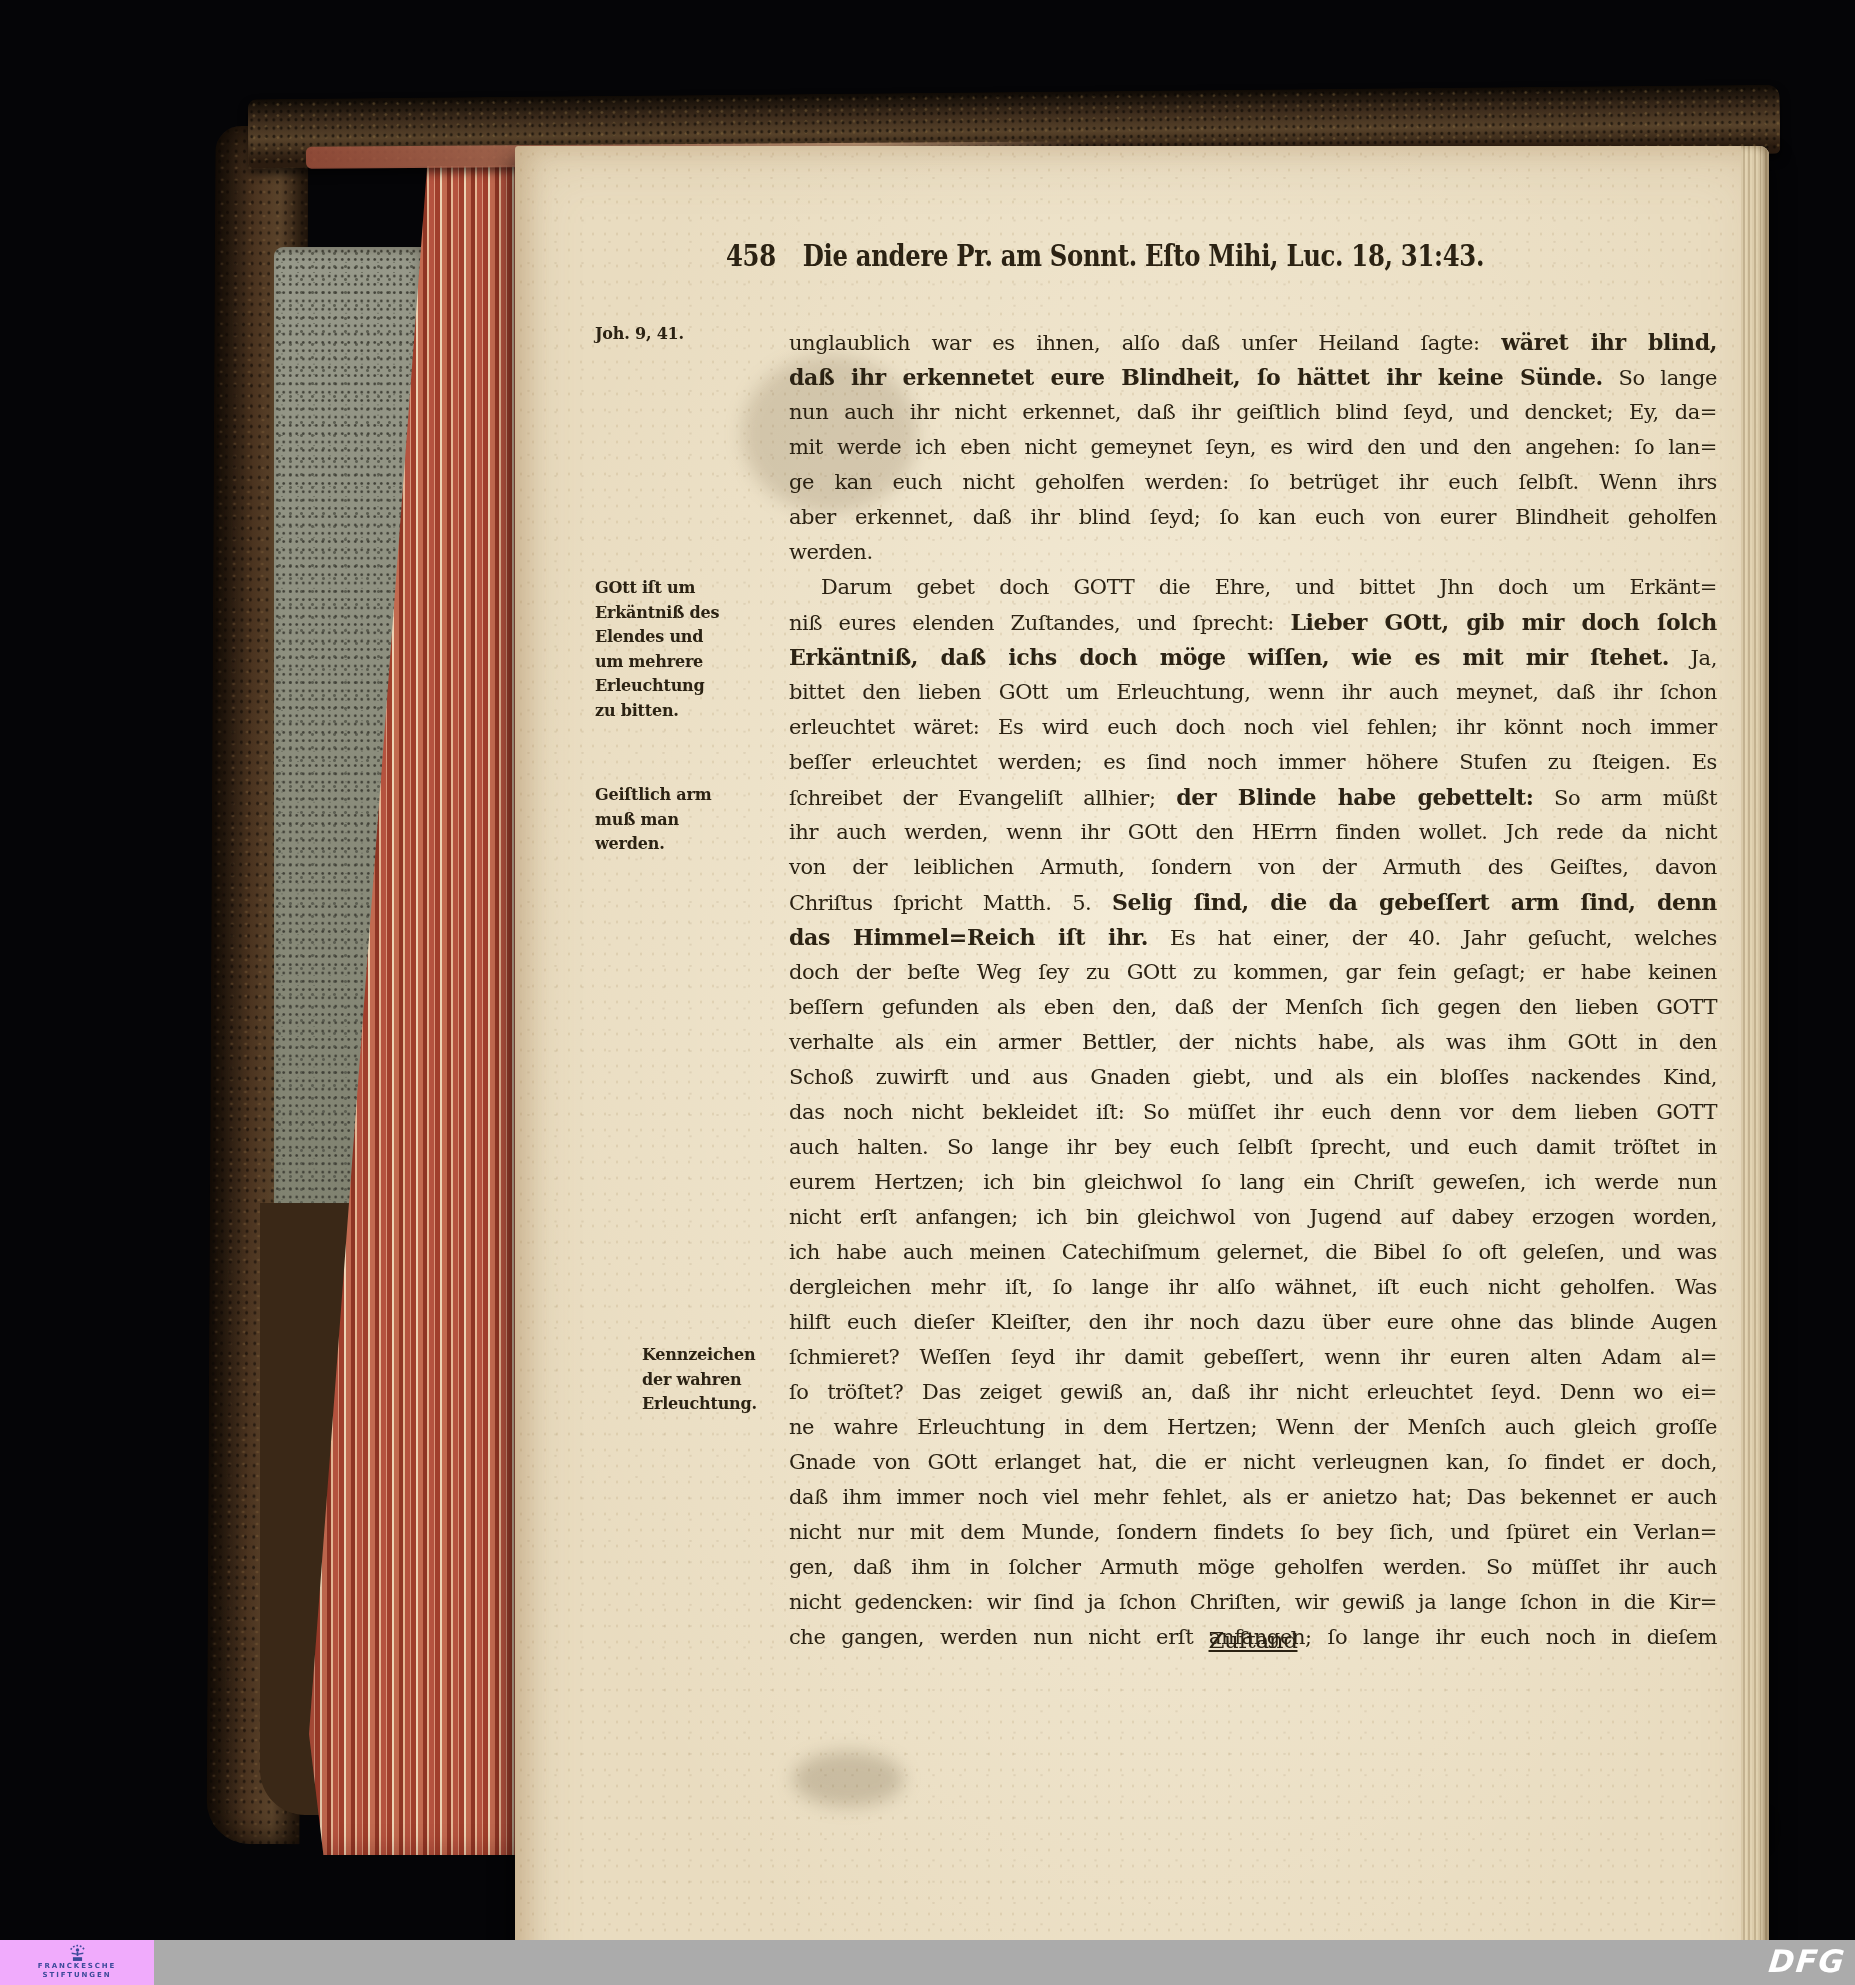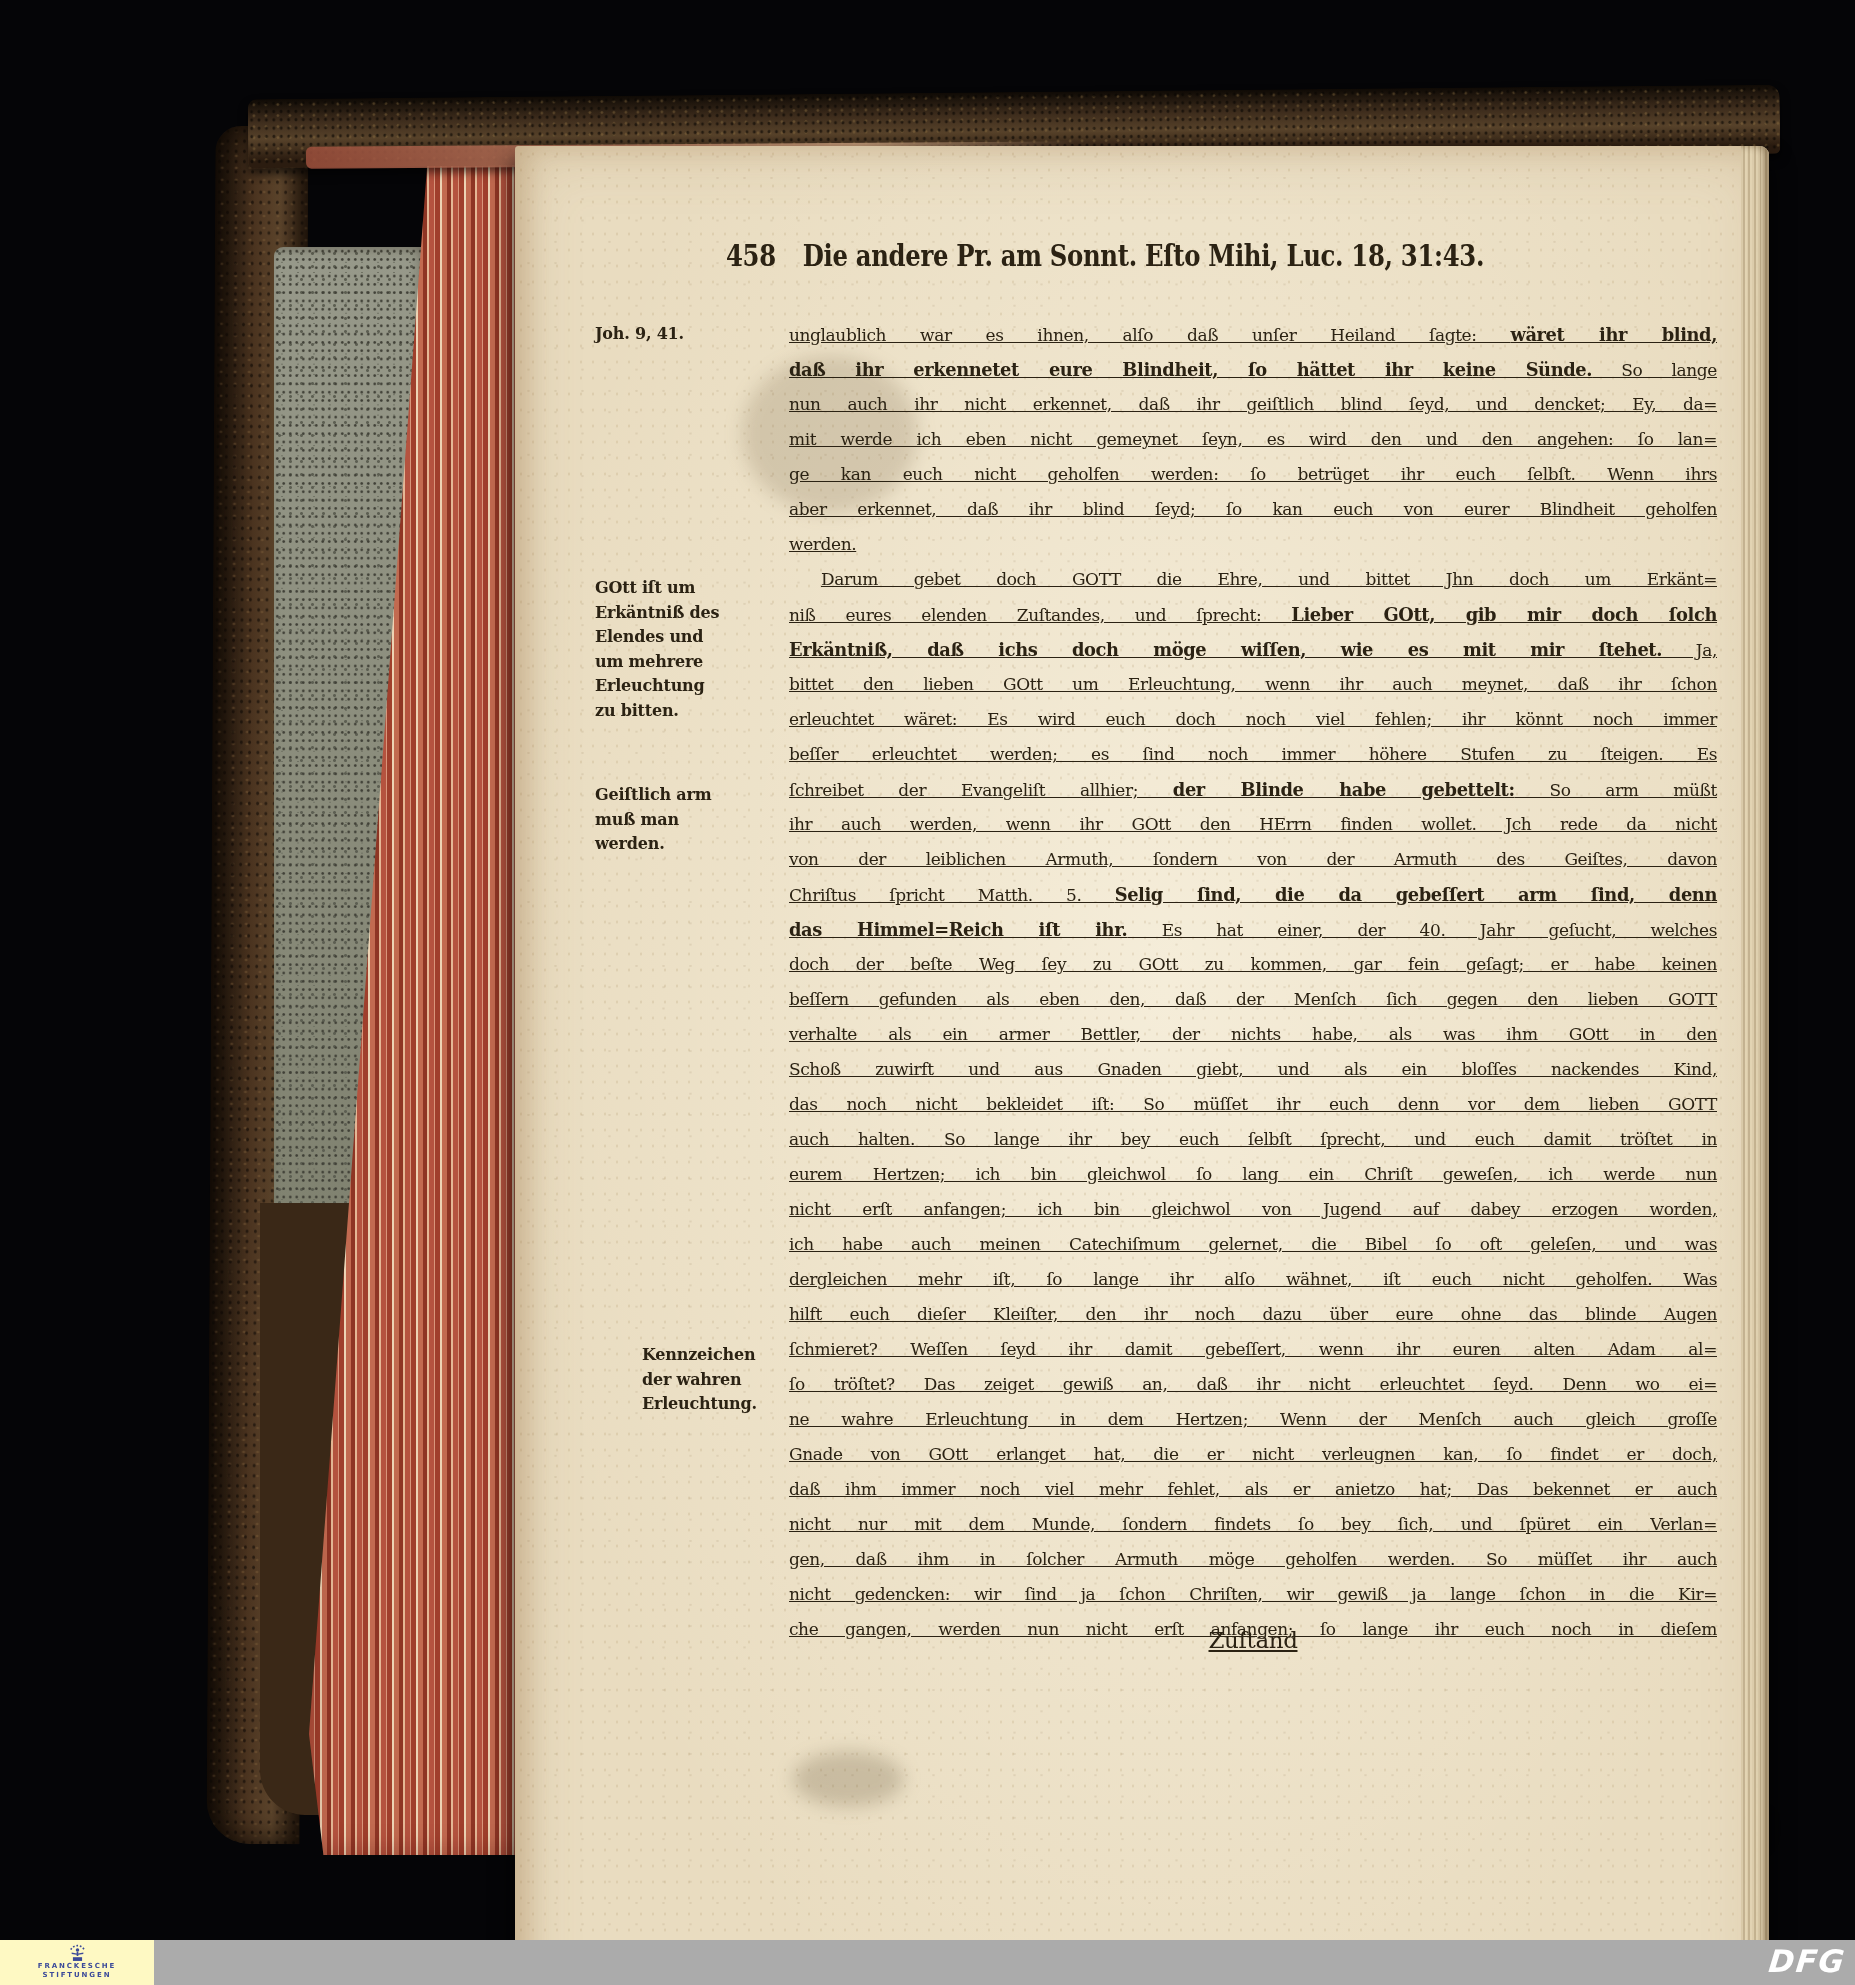--- a/index.html
+++ b/index.html
@@ -97,33 +97,33 @@
 
   .margin-note{position:absolute;left:80px;width:141px;font-size:16px;
     font-weight:bold;line-height:24.6px;white-space:pre-line;
     letter-spacing:-0.2px;}
   .mn1{top:176px;}
   .mn2{top:430px;}
   .mn3{top:637px;}
   .mn4{top:1197px;margin-left:47px;}
 
   .body-text{position:absolute;left:274px;top:171px;width:928px;}
-  .bl{height:35px;line-height:35px;font-size:17px;letter-spacing:-0.4px;
-    white-space:nowrap;text-align:justify;text-align-last:justify;text-decoration:underline;}
+  .bl{height:35px;line-height:51px;font-size:21px;letter-spacing:-0.4px;
+    white-space:nowrap;text-align:justify;text-align-last:justify;}
   .bl.indent{text-indent:32px;}
   .bl.noj{text-align-last:left;}
   .q{font-weight:bold;font-size:1.05em;}
   .catchword-row{position:absolute;left:274px;top:1477px;width:928px;
     text-align:center;font-size:23px;line-height:35px;letter-spacing:-0.4px;text-decoration:underline;}
 
   
   .footer-bar{position:absolute;left:0;top:1940px;width:1855px;height:45px;
     background:var(--fgray);}
   .inst-box{position:absolute;left:0;top:0;width:154px;height:45px;
-    background:#fef9c3;display:flex;flex-direction:column;align-items:center;
+    background:#f0abfc;display:flex;flex-direction:column;align-items:center;
     padding-top:1.9px;}
   .inst-text{font-family:"DejaVu Sans",sans-serif;font-size:7px;
     font-weight:bold;letter-spacing:1.9px;color:var(--lblue);line-height:8.3px;
     text-align:center;}
   .dfg{position:absolute;right:9.3px;top:2.8px;font-family:"DejaVu Sans",sans-serif;
     font-weight:bold;font-style:italic;font-size:31px;color:#ffffff;
     letter-spacing:1.4px;transform:skewX(-6deg);}
 </style>
 </head>
 <body>

